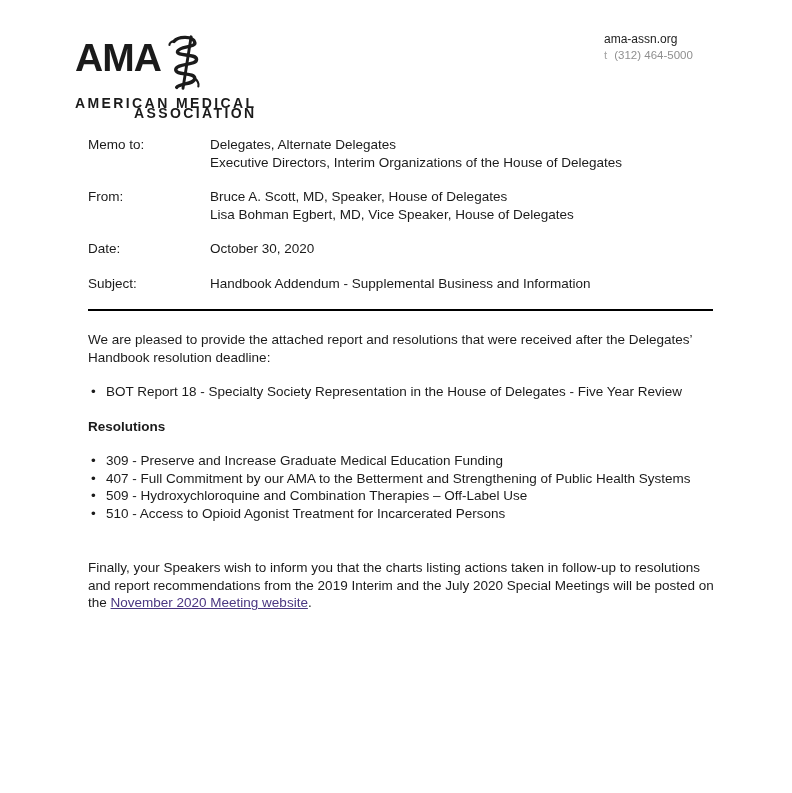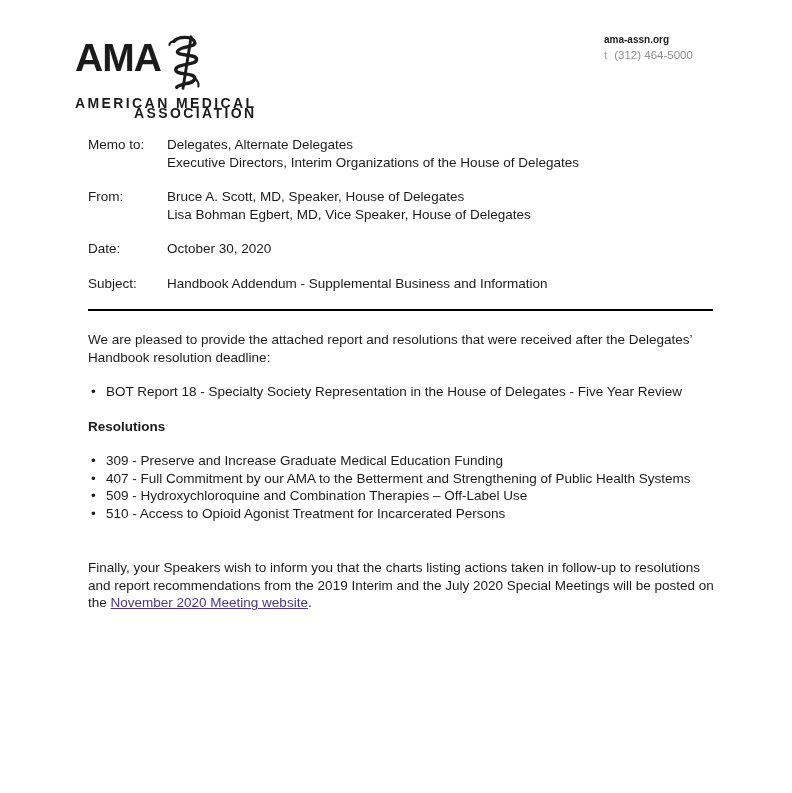--- a/index.html
+++ b/index.html
@@ -30,27 +30,27 @@
   .logo-org {
     font-size: 14px;
     font-weight: bold;
     letter-spacing: 2.4px;
     line-height: 10px;
     margin-top: 2px;
     color: #1b1b1b;
     text-align: right;
   }
   .contact { position: absolute; top: 32px; left: 604px; }
-  .contact-web { font-size: 10px; font-weight: bold; line-height: 15px; color: #222; }
+  .contact-web { font-size: 12px; font-weight: normal; line-height: 15px; color: #222; }
   .contact-phone { font-size: 11.5px; line-height: 17px; color: #8f8f8f; }
   .contact-phone .tprefix { margin-right: 7px; color: #a6a6a6; }
 
   
   .content { position: absolute; top: 136px; left: 88px; width: 628px; }
-  .memo-row { display: flex; margin-bottom: 17px; }
+  .memo-row { display: flex; margin-bottom: 17px; gap: 43px; }
   .memo-label { width: 79px; flex: 0 0 79px; }
   .memo-values { flex: 1; }
 
   .rule {
     border: none;
     border-top: 2px solid #000;
     margin-top: 8px;
     margin-bottom: 0;
     width: 625px;
   }

